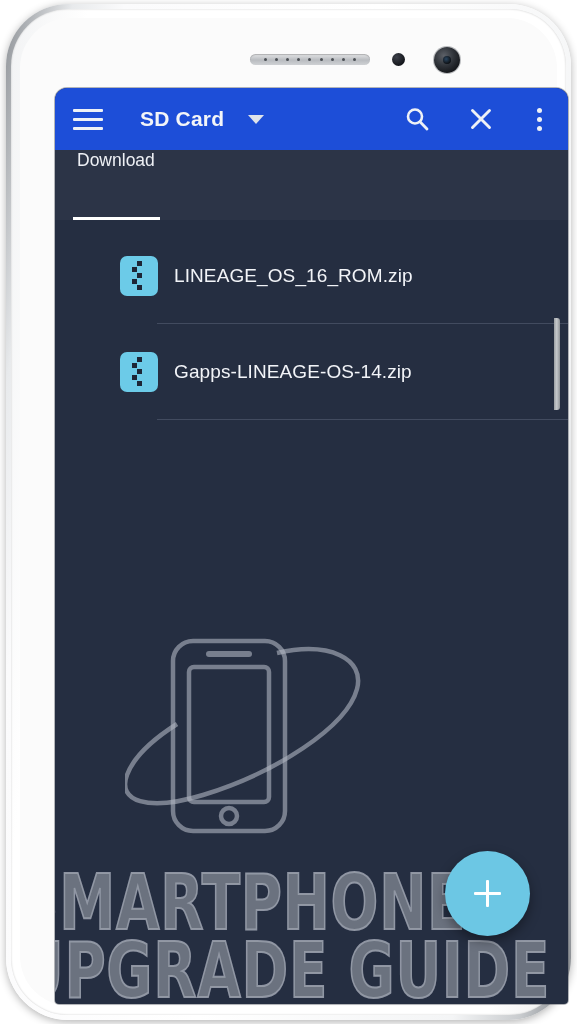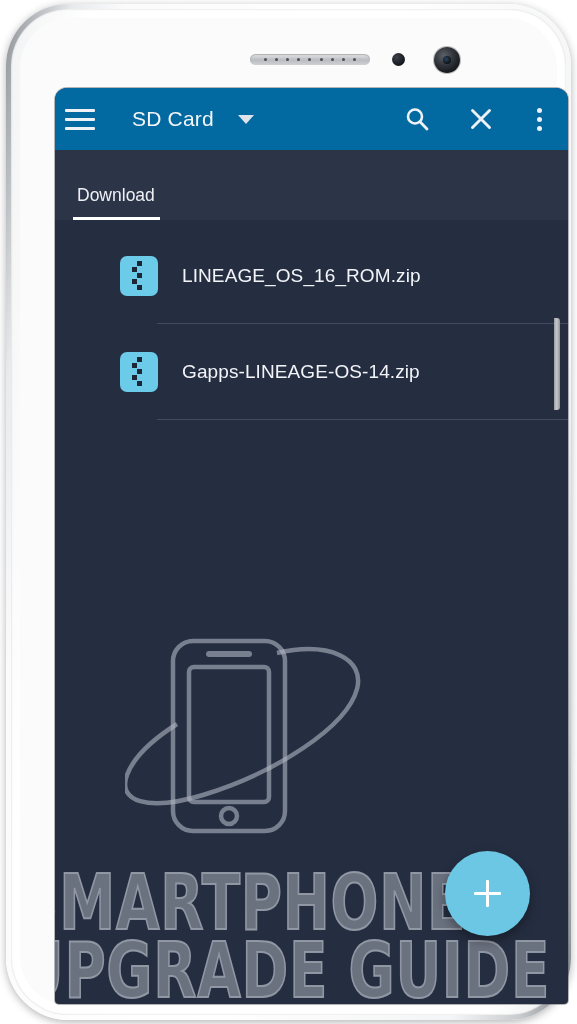--- a/index.html
+++ b/index.html
@@ -121,25 +121,26 @@
     border-radius: 12px 12px 4px 4px;
     background: #252e41;
     overflow: hidden;
     box-shadow: 0 0 0 1px rgba(90,95,105,0.45);
   }
 
   
   #appbar {
     position: relative;
     height: 62px;
-    background: #0369a1;
+    background: #1d4ed8;
     display: flex;
     align-items: center;
-    padding: 0 16px 0 10px;
+    padding: 0 16px 0 18px;
     box-sizing: border-box;
+    font-weight: bold;
   }
   .icon-btn {
     display: flex;
     align-items: center;
     justify-content: center;
     flex: 0 0 auto;
     cursor: pointer;
   }
   
   #menu-icon {
@@ -185,21 +186,20 @@
     border-radius: 50%;
     background: #eef1f6;
   }
 
   
   #tabbar {
     position: relative;
     height: 70px;
     background: #2c3447;
     display: flex;
-    align-items: flex-end;
     padding-left: 18px;
     box-sizing: border-box;
   }
   .tab {
     position: relative;
     color: #eef0f5;
     font-size: 17.5px;
     padding: 0 12px 14px 4px;
     cursor: pointer;
     white-space: nowrap;
@@ -246,21 +246,21 @@
     position: relative;
     overflow: hidden;
   }
   .zip-icon i {
     position: absolute;
     width: 5px;
     height: 5px;
     background: #1d2636;
   }
   .file-name {
-    margin-left: 24px;
+    margin-left: 16px;
     color: #f2f4f8;
     font-size: 19px;
     letter-spacing: 0.1px;
     white-space: nowrap;
   }
 
   
   #watermark {
     position: absolute;
     left: 0;

